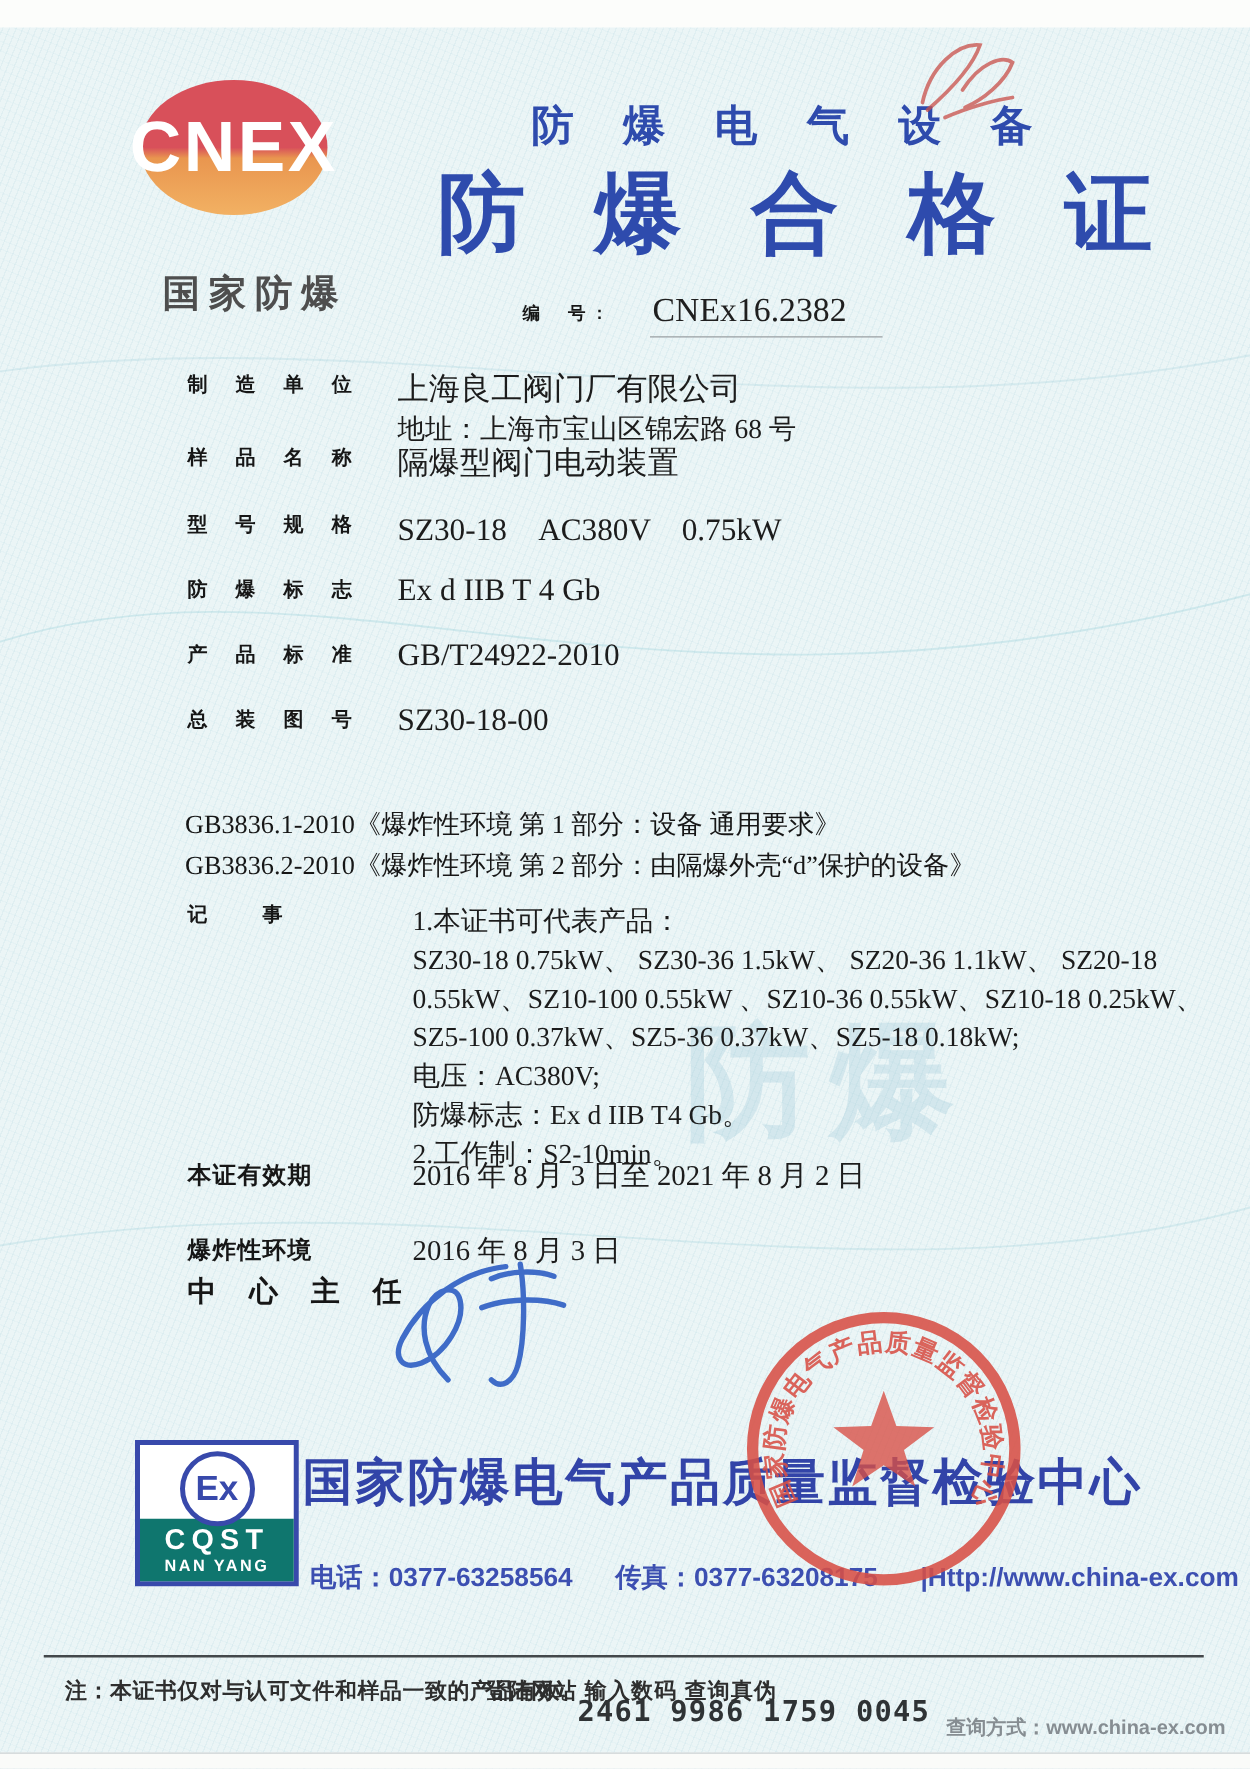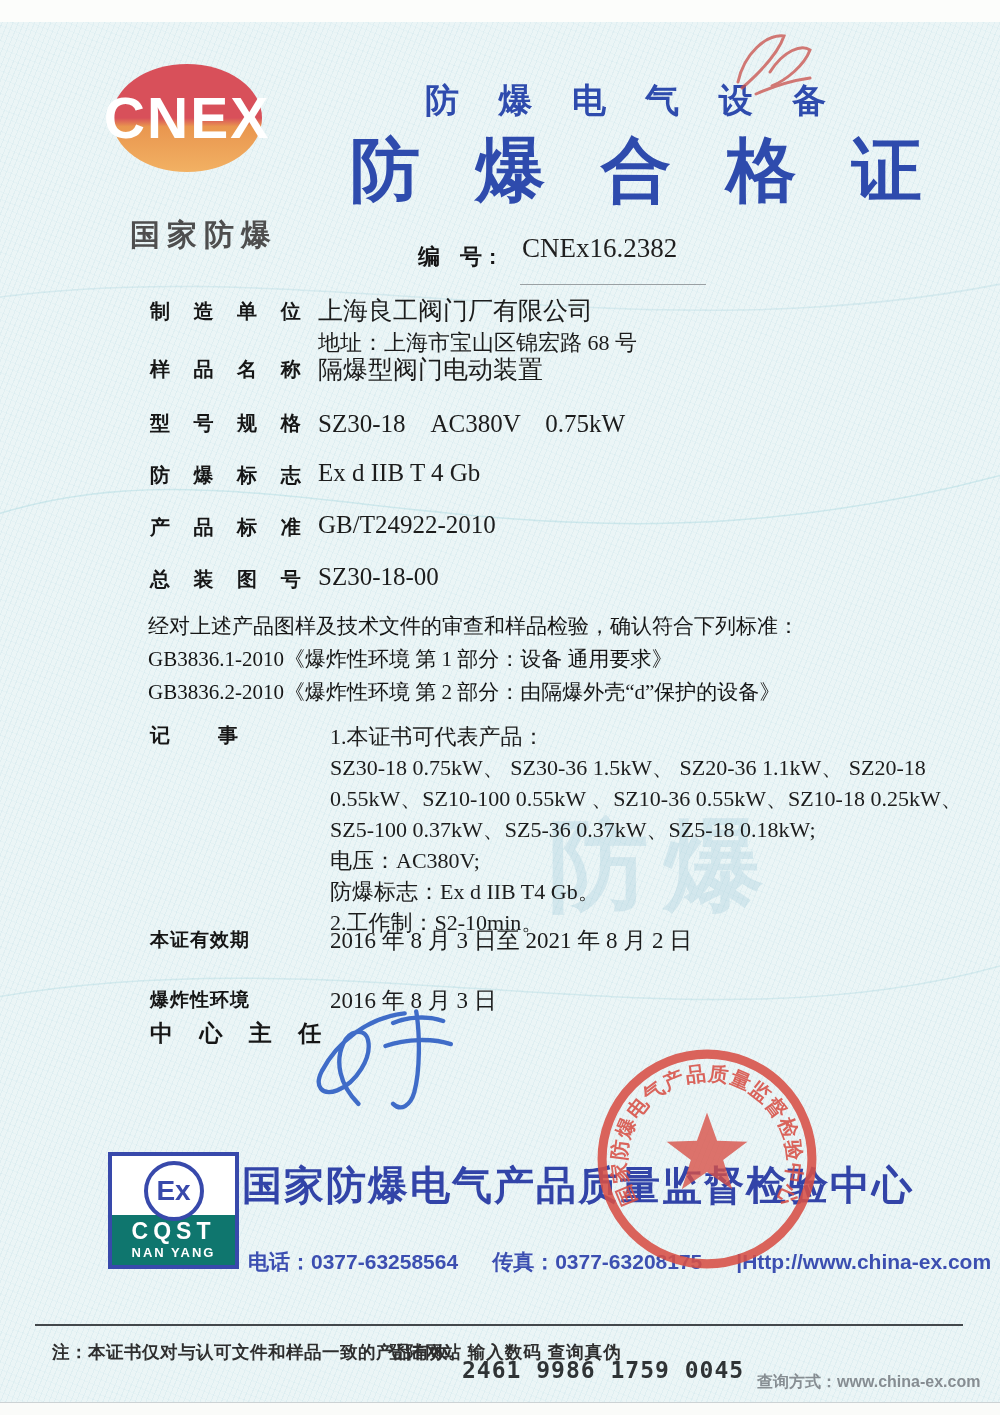--- a/index.html
+++ b/index.html
@@ -20,26 +20,26 @@
     position:absolute;left:112px;top:64px;width:150px;height:108px;border-radius:50%;
     background:linear-gradient(180deg,#d8505a 0%, #d8505a 50%, #e9964f 58%, #f2b163 100%);
     display:flex;align-items:center;justify-content:center;
   }
   .cnex-ellipse span{color:#ffffff;font-weight:bold;font-size:57px;letter-spacing:2px;font-family:Liberation Sans, sans-serif;}
   .cnex-caption{left:96px;top:176px;width:182px;text-align:right;font-size:30px;letter-spacing:7px;color:#4e4e4e;font-weight:600;margin-top:39px;}
 
   
   .doc-type{left:425px;top:78px;font-size:34px;font-weight:bold;color:#2e4bad;letter-spacing:15px;}
   .title{left:350px;top:124px;font-size:70px;font-weight:bold;color:#2e4bad;letter-spacing:18px;}
-  .no-label{left:418px;top:242px;font-size:22px;font-weight:bold;letter-spacing:7px;color:#161616;}
+  .no-label{left:418px;top:242px;font-size:14px;font-weight:bold;letter-spacing:7px;color:#161616;font-family:Liberation Mono, monospace;}
   .no-value{left:520px;top:233px;font-size:27px;font-family:"Liberation Serif",serif;color:#1f1f1f;
-            min-width:178px;border-bottom:1.5px solid #9aa0a3;padding:0 6px 20px 2px;display:inline-block;}
+            min-width:178px;border-bottom:1.5px solid #9aa0a3;padding:0 6px 5px 2px;display:inline-block;}
 
   
-  .flabel{left:150px;font-size:20px;font-weight:600;letter-spacing:9px;color:#161616;}
+  .flabel{left:150px;font-size:16px;font-weight:600;letter-spacing:9px;color:#161616;}
   .fvalue{left:318px;font-size:25px;font-family:"Liberation Serif",serif;color:#1c1c1c;}
   .fvalue.small{font-size:22px;}
 
   .para{left:148px;font-size:21px;color:#161616;}
   .para.serif{font-family:"Liberation Serif",serif;font-size:21px;}
 
   .remark-line{left:330px;font-size:22px;font-family:"Liberation Serif",serif;color:#1c1c1c;}
 
   .plain-label{left:150px;font-size:19px;font-weight:600;color:#161616;letter-spacing:1px;}
   .plain-value{left:330px;font-size:23px;font-family:"Liberation Serif",serif;color:#1c1c1c;}
@@ -121,21 +121,20 @@
 
   <div class="abs flabel" style="top:462px">防 爆 标 志</div>
   <div class="abs fvalue" style="top:459px">Ex d IIB T 4 Gb</div>
 
   <div class="abs flabel" style="top:514px">产 品 标 准</div>
   <div class="abs fvalue" style="top:511px">GB/T24922-2010</div>
 
   <div class="abs flabel" style="top:566px">总 装 图 号</div>
   <div class="abs fvalue" style="top:563px">SZ30-18-00</div>
 
-  <div class="abs para" style="top:612px">经对上述产品图样及技术文件的审查和样品检验，确认符合下列标准：</div>
   <div class="abs para serif" style="top:645px">GB3836.1-2010《爆炸性环境 第 1 部分：设备 通用要求》</div>
   <div class="abs para serif" style="top:678px">GB3836.2-2010《爆炸性环境 第 2 部分：由隔爆外壳“d”保护的设备》</div>
 
   <div class="abs flabel" style="top:722px;letter-spacing:14px">记　事</div>
   <div class="abs remark-line" style="top:722px">1.本证书可代表产品：</div>
   <div class="abs remark-line" style="top:753px">SZ30-18  0.75kW、 SZ30-36  1.5kW、 SZ20-36  1.1kW、 SZ20-18</div>
   <div class="abs remark-line" style="top:784px">0.55kW、SZ10-100 0.55kW 、SZ10-36 0.55kW、SZ10-18 0.25kW、</div>
   <div class="abs remark-line" style="top:815px">SZ5-100 0.37kW、SZ5-36 0.37kW、SZ5-18 0.18kW;</div>
   <div class="abs remark-line" style="top:846px">电压：AC380V;</div>
   <div class="abs remark-line" style="top:877px">防爆标志：Ex d IIB T4 Gb。</div>

